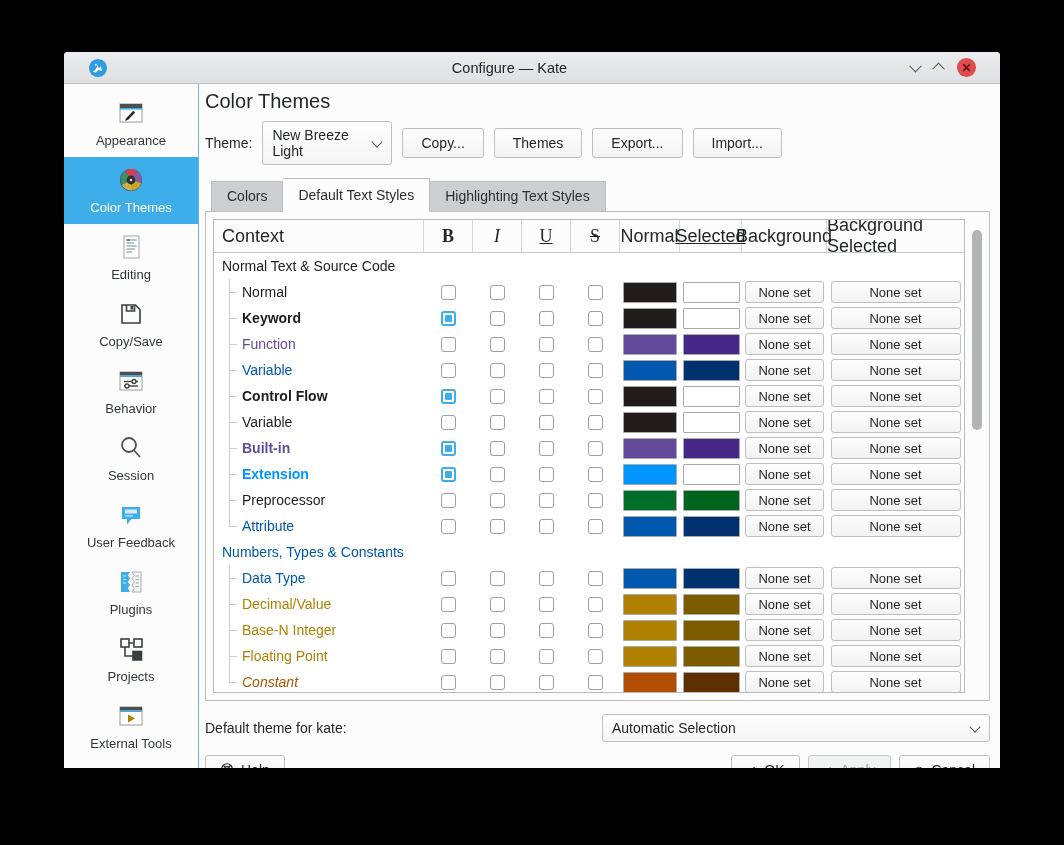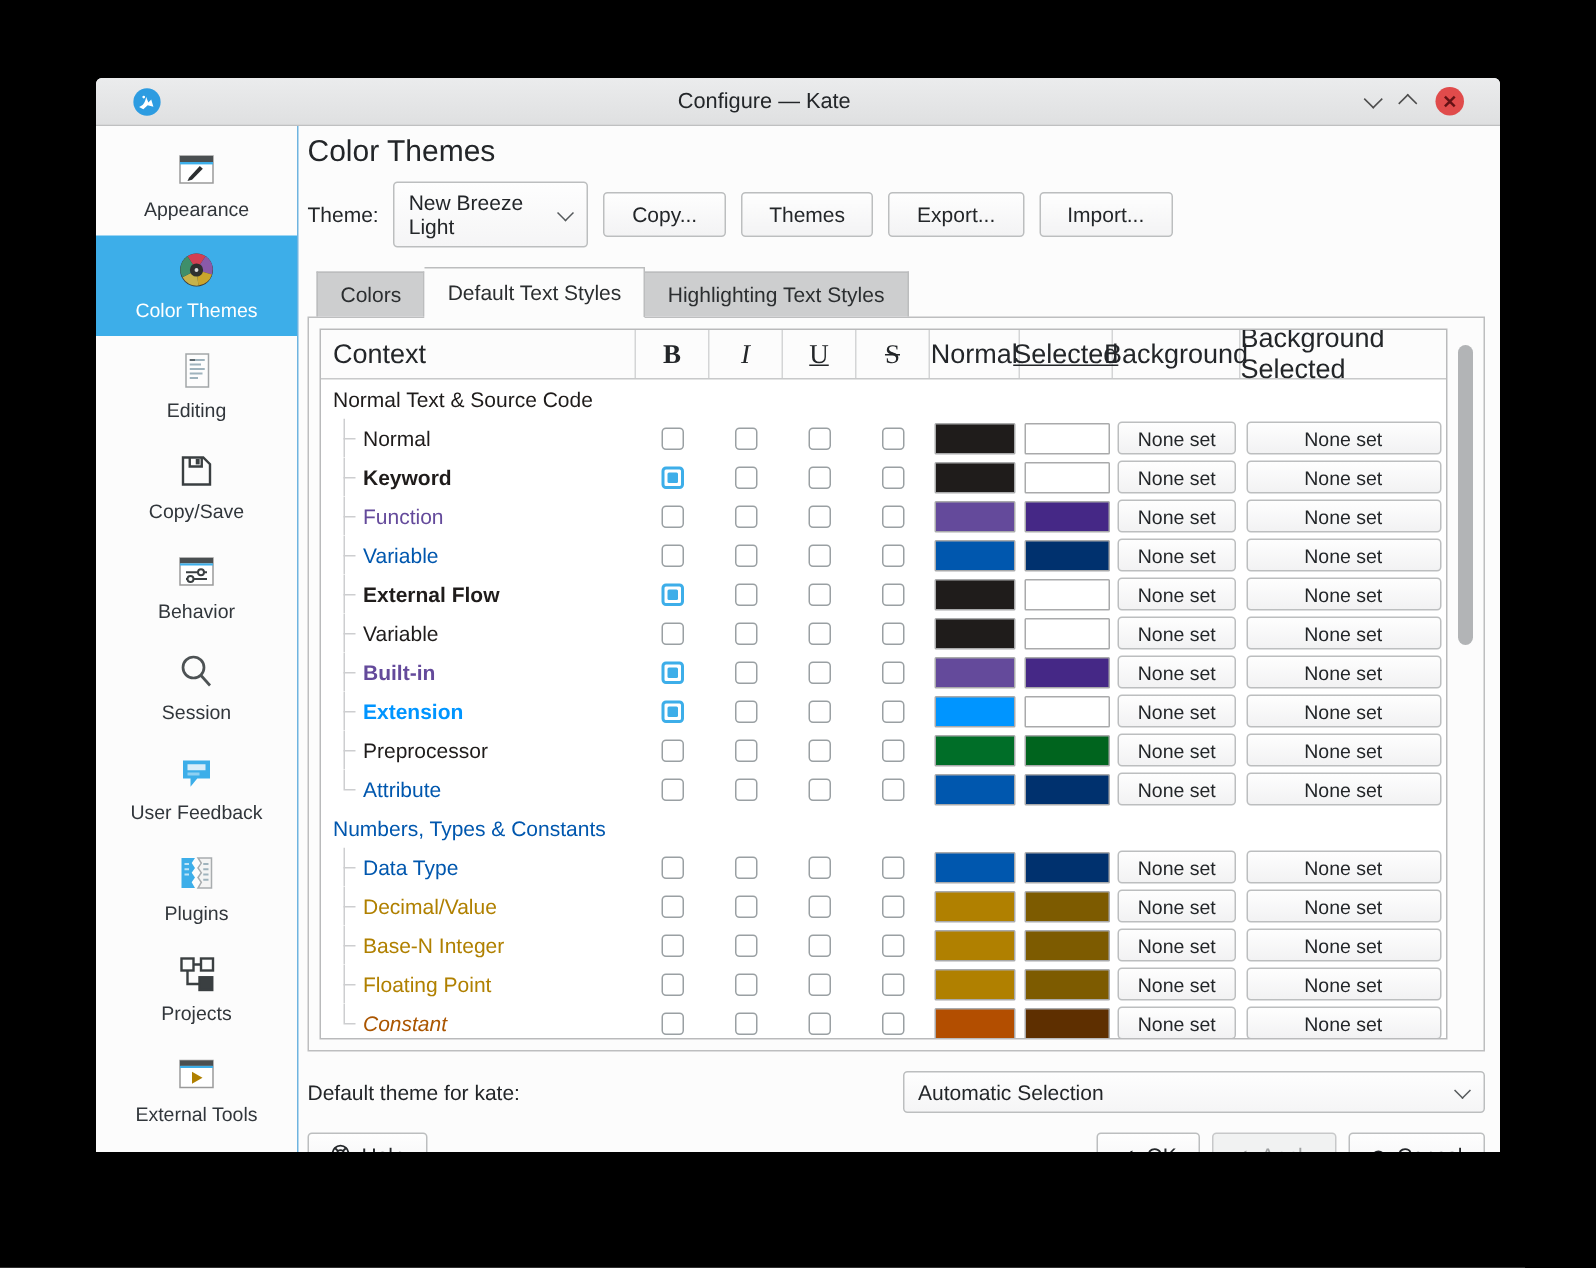--- a/index.html
+++ b/index.html
@@ -460,21 +460,21 @@
                     <button class="mini-btn bg">None set</button>
                   </div>
     <div class="cell col-bs">
                     <button class="mini-btn bs">None set</button>
                   </div>
   </div>
 
   <div class="trow">
     <div class="cell ctx col-ctx">
       <span class="tree"></span>
-      <span class="row-label" style="color: rgb(31, 28, 27); font-weight: 700;">External Flow</span>
+      <span class="row-label" style="color: rgb(31, 28, 27); font-weight: 700;">Control Flow</span>
     </div>
     <div class="cell col-cb">
                     <span class="checkbox checked">
                       <span class="inner"></span>
                     </span>
                   </div>
     <div class="cell col-cb">
                     <span class="checkbox"></span>
                   </div>
     <div class="cell col-cb">

